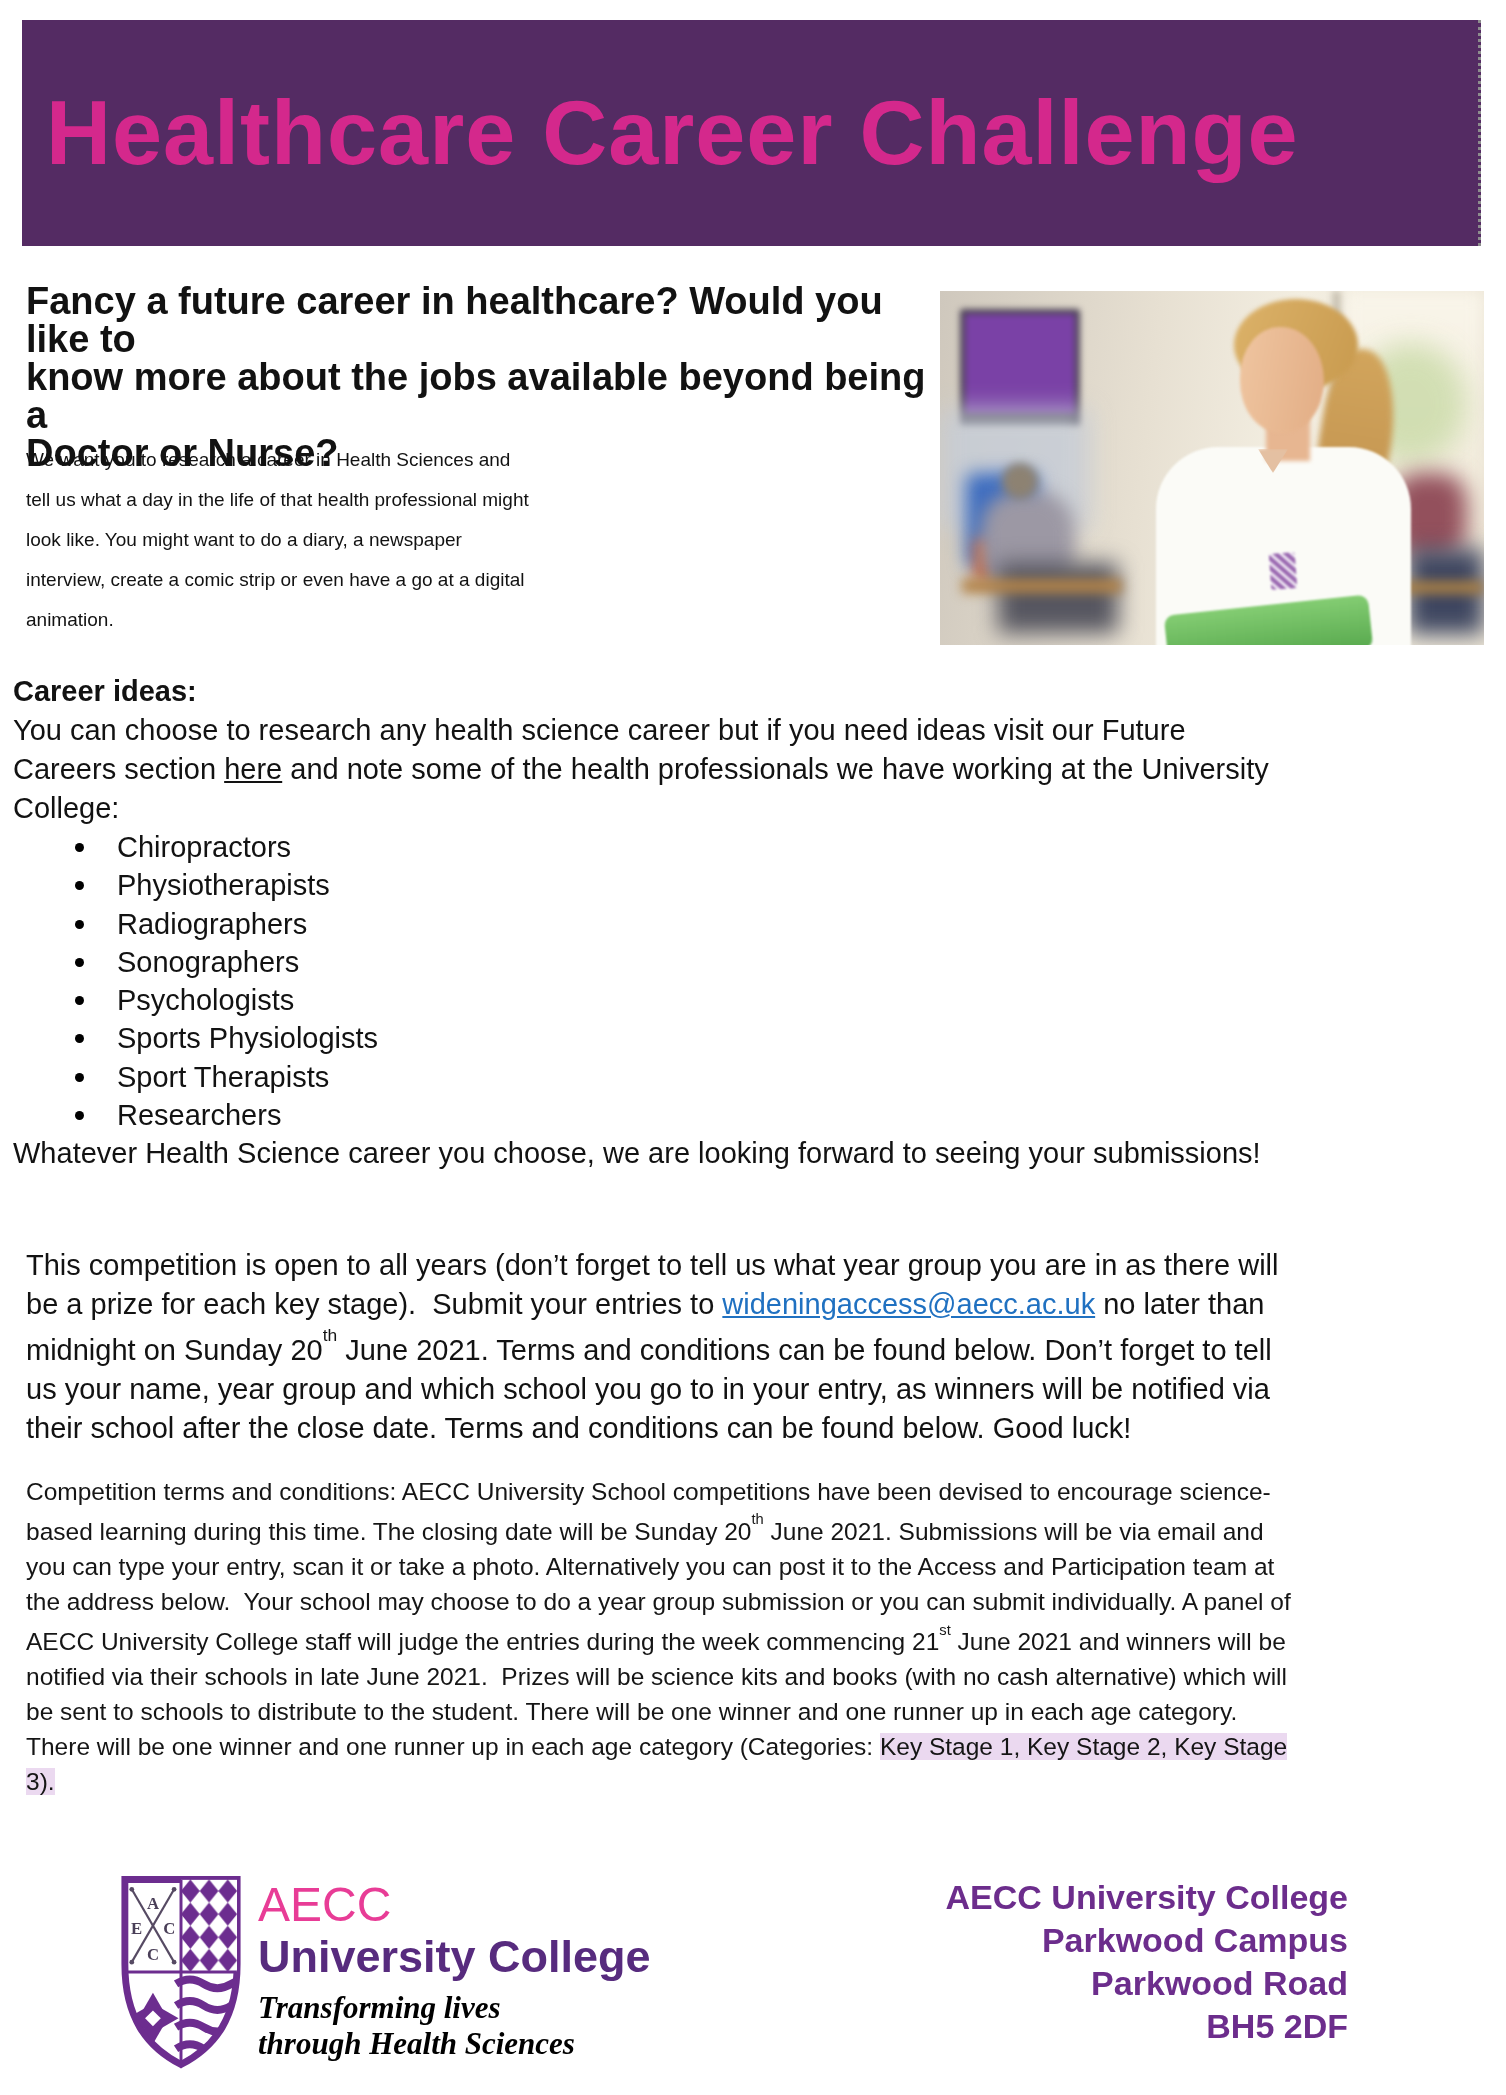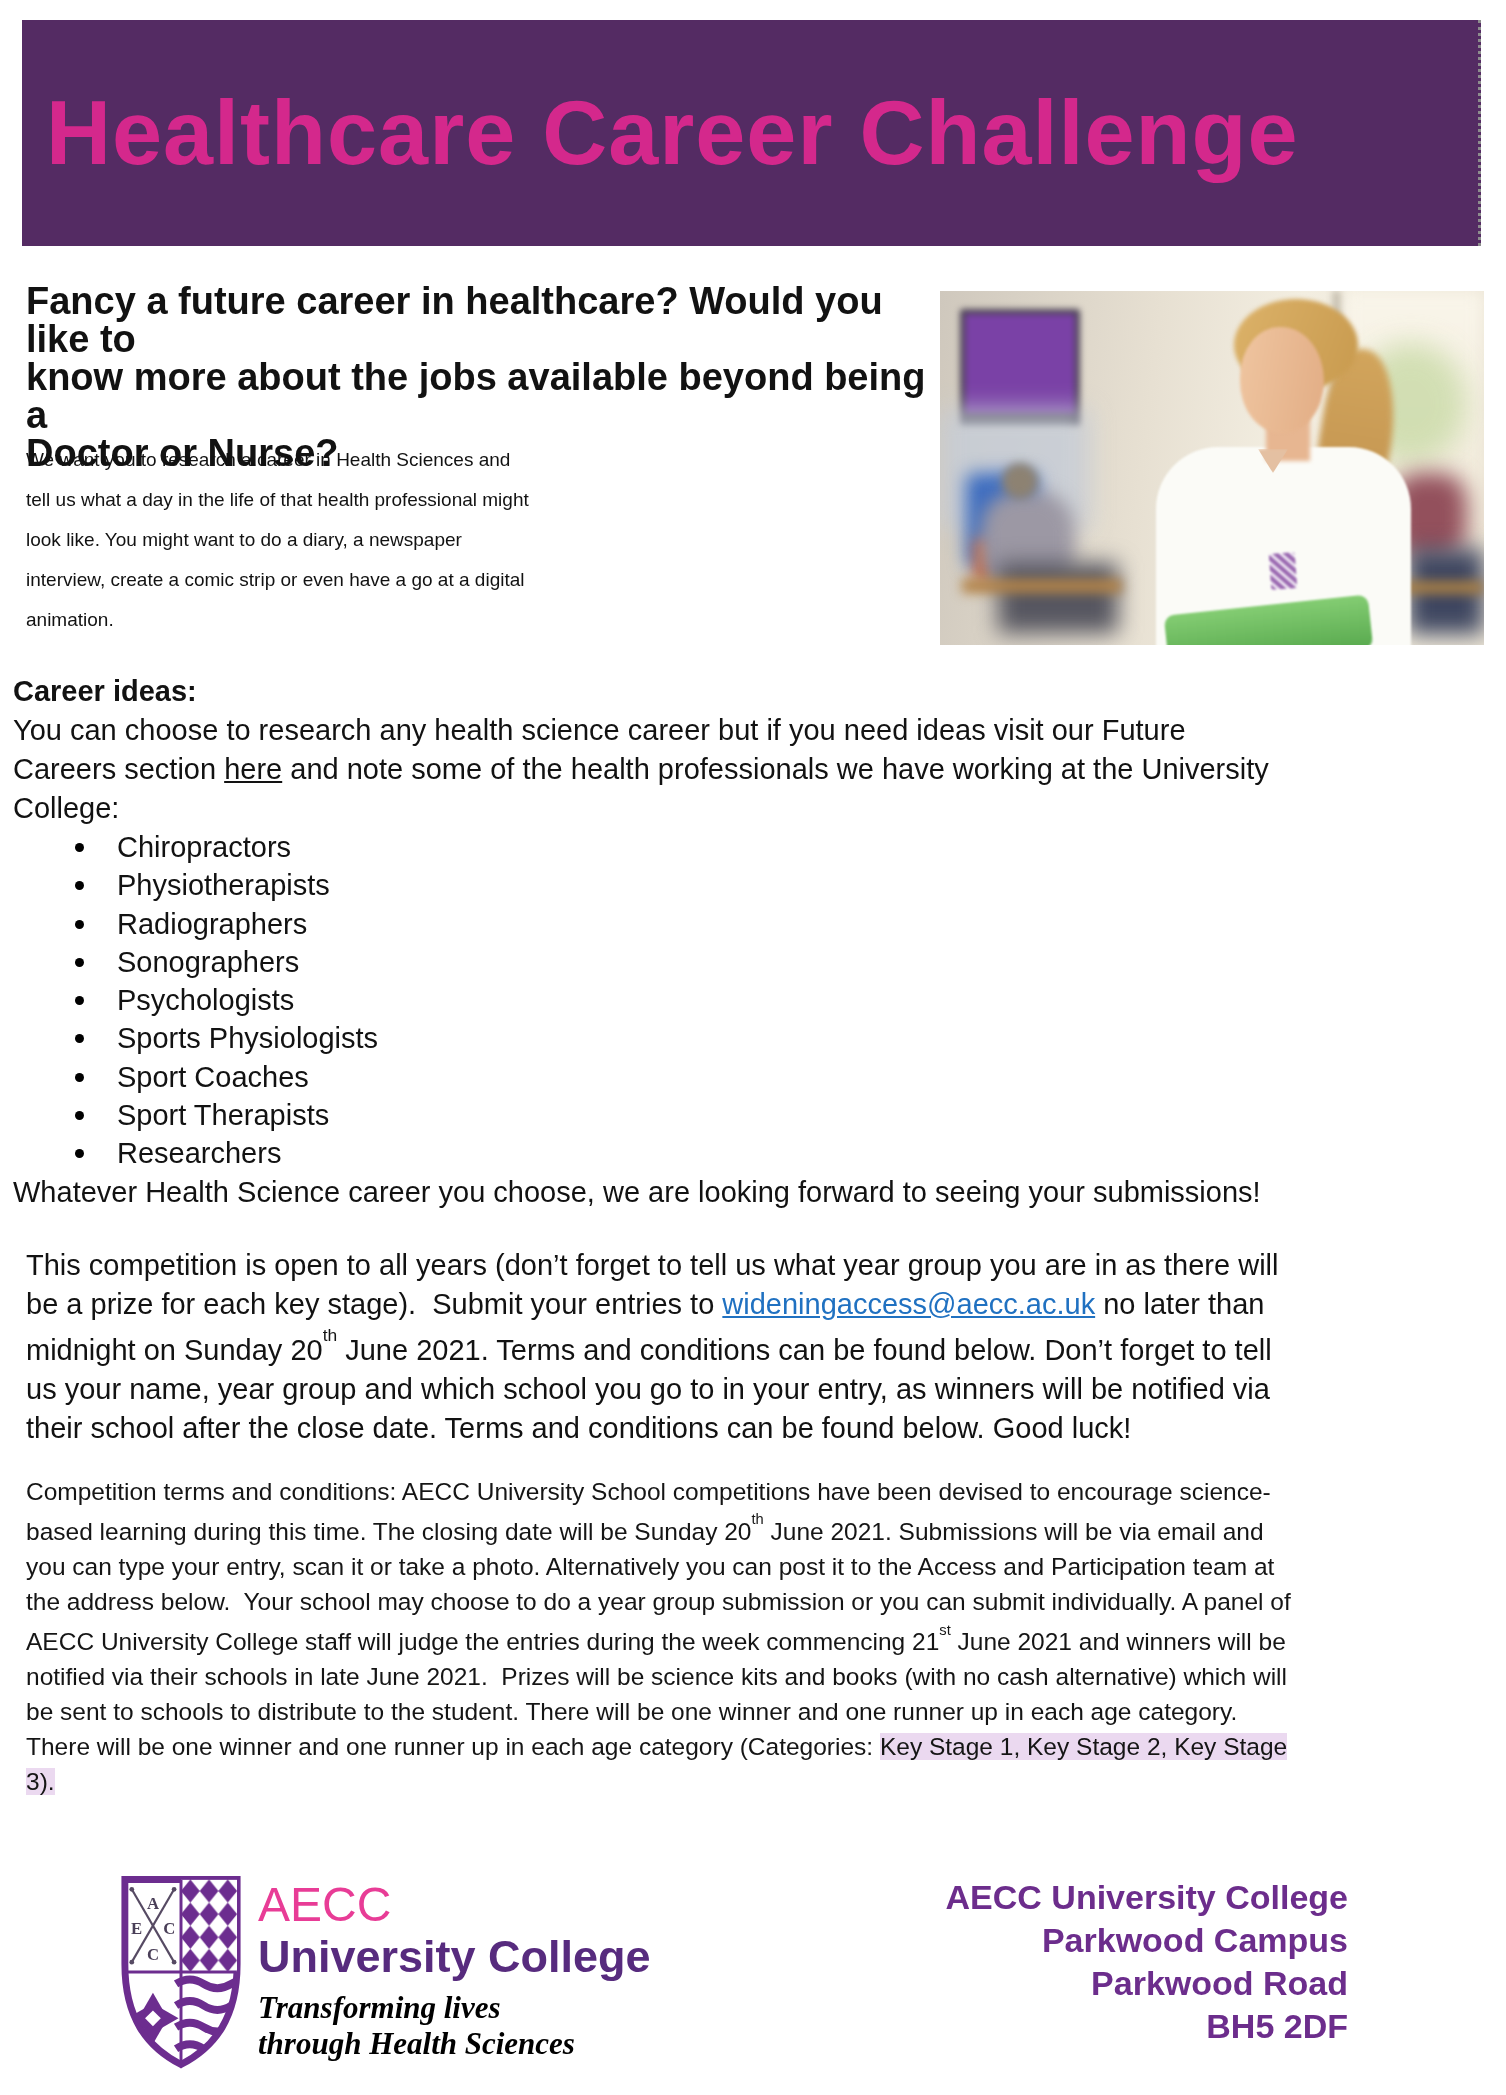--- a/index.html
+++ b/index.html
@@ -128,21 +128,20 @@
     <div class="line">You can choose to research any health science career but if you need ideas visit our Future</div>
     <div class="line"><span>Careers section </span><a class="plain-link" href="#">here</a><span> and note some of the health professionals we have working at the University</span></div>
     <div class="line">College:</div>
     <ul class="career-list">
       <li>Chiropractors</li>
       <li>Physiotherapists</li>
       <li>Radiographers</li>
       <li>Sonographers</li>
       <li>Psychologists</li>
       <li>Sports Physiologists</li>
-      <li>Sport Coaches</li>
       <li>Sport Therapists</li>
       <li>Researchers</li>
     </ul>
     <div class="line">Whatever Health Science career you choose, we are looking forward to seeing your submissions!</div>
   </div>
 
   <div class="abs competition-block">
     <div class="line">This competition is open to all years (don’t forget to tell us what year group you are in as there will</div>
     <div class="line"><span>be a prize for each key stage).  Submit your entries to </span><a class="blue-link" href="#">wideningaccess@aecc.ac.uk</a><span> no later than</span></div>
     <div class="line"><span>midnight on Sunday 20</span><sup class="sscript">th</sup><span> June 2021. Terms and conditions can be found below. Don’t forget to tell</span></div>

